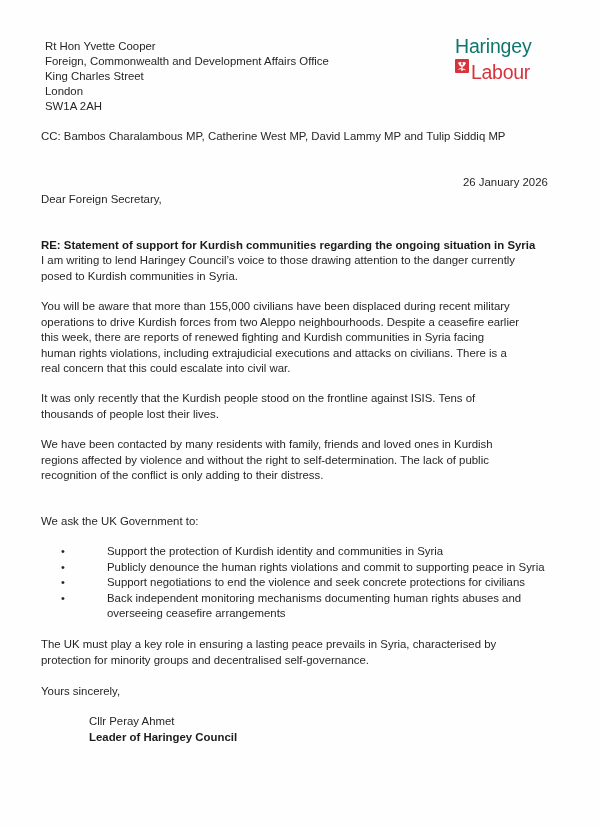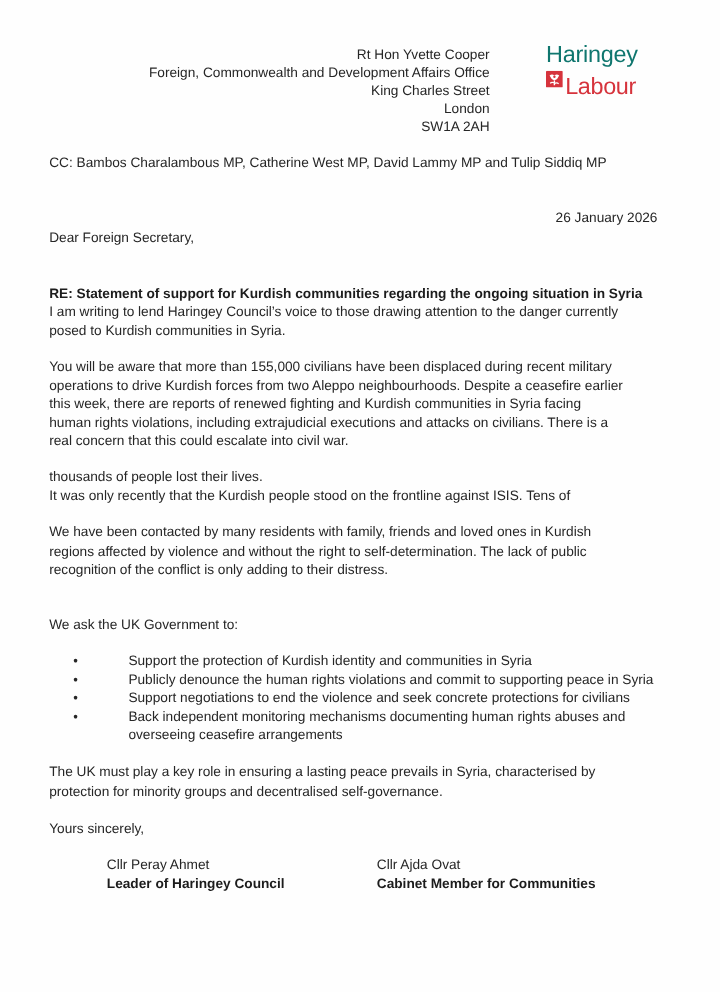--- a/index.html
+++ b/index.html
@@ -19,24 +19,23 @@
     }
     .page {
       position: absolute;
       left: 0; top: 0;
       width: 600px;
       height: 827px;
       background: #fefefe;
     }
     .abs { position: absolute; }
     .recipient {
-      left: 28px;
+      left: 45px;
       top: 39px;
       width: 380px;
-      text-align: right;
     }
     .recipient div { white-space: nowrap; height: 15px; }
 
     .logo {
       left: 449px;
       top: 36px;
       width: 110px;
       height: 44px;
     }
     .logo .haringey {
@@ -174,22 +173,22 @@
 
   <div class="abs para" style="top:299px;">
     <div>You will be aware that more than 155,000 civilians have been displaced during recent military</div>
     <div>operations to drive Kurdish forces from two Aleppo neighbourhoods. Despite a ceasefire earlier</div>
     <div>this week, there are reports of renewed fighting and Kurdish communities in Syria facing</div>
     <div>human rights violations, including extrajudicial executions and attacks on civilians. There is a</div>
     <div>real concern that this could escalate into civil war.</div>
   </div>
 
   <div class="abs para" style="top:391px;">
+    <div>It was only recently that the Kurdish people stood on the frontline against ISIS. Tens of</div>
     <div>thousands of people lost their lives.</div>
-    <div>It was only recently that the Kurdish people stood on the frontline against ISIS. Tens of</div>
   </div>
 
   <div class="abs para" style="top:437px;">
     <div>We have been contacted by many residents with family, friends and loved ones in Kurdish</div>
     <div>regions affected by violence and without the right to self-determination. The lack of public</div>
     <div>recognition of the conflict is only adding to their distress.</div>
   </div>
 
   <div class="abs para" style="top:514px;">
     <div>We ask the UK Government to:</div>
@@ -219,18 +218,14 @@
     <div>The UK must play a key role in ensuring a lasting peace prevails in Syria, characterised by</div>
     <div>protection for minority groups and decentralised self-governance.</div>
   </div>
 
   <div class="abs sign-off">Yours sincerely,</div>
 
   <div class="abs sig-left">
     <div class="sig-name">Cllr Peray Ahmet</div>
     <div class="sig-title">Leader of Haringey Council</div>
   </div>
-  <div class="abs sig-right">
-    <div class="sig-name">Cllr Ajda Ovat</div>
-    <div class="sig-title">Cabinet Member for Communities</div>
-  </div>
 
 </div>
 
 </body></html>

